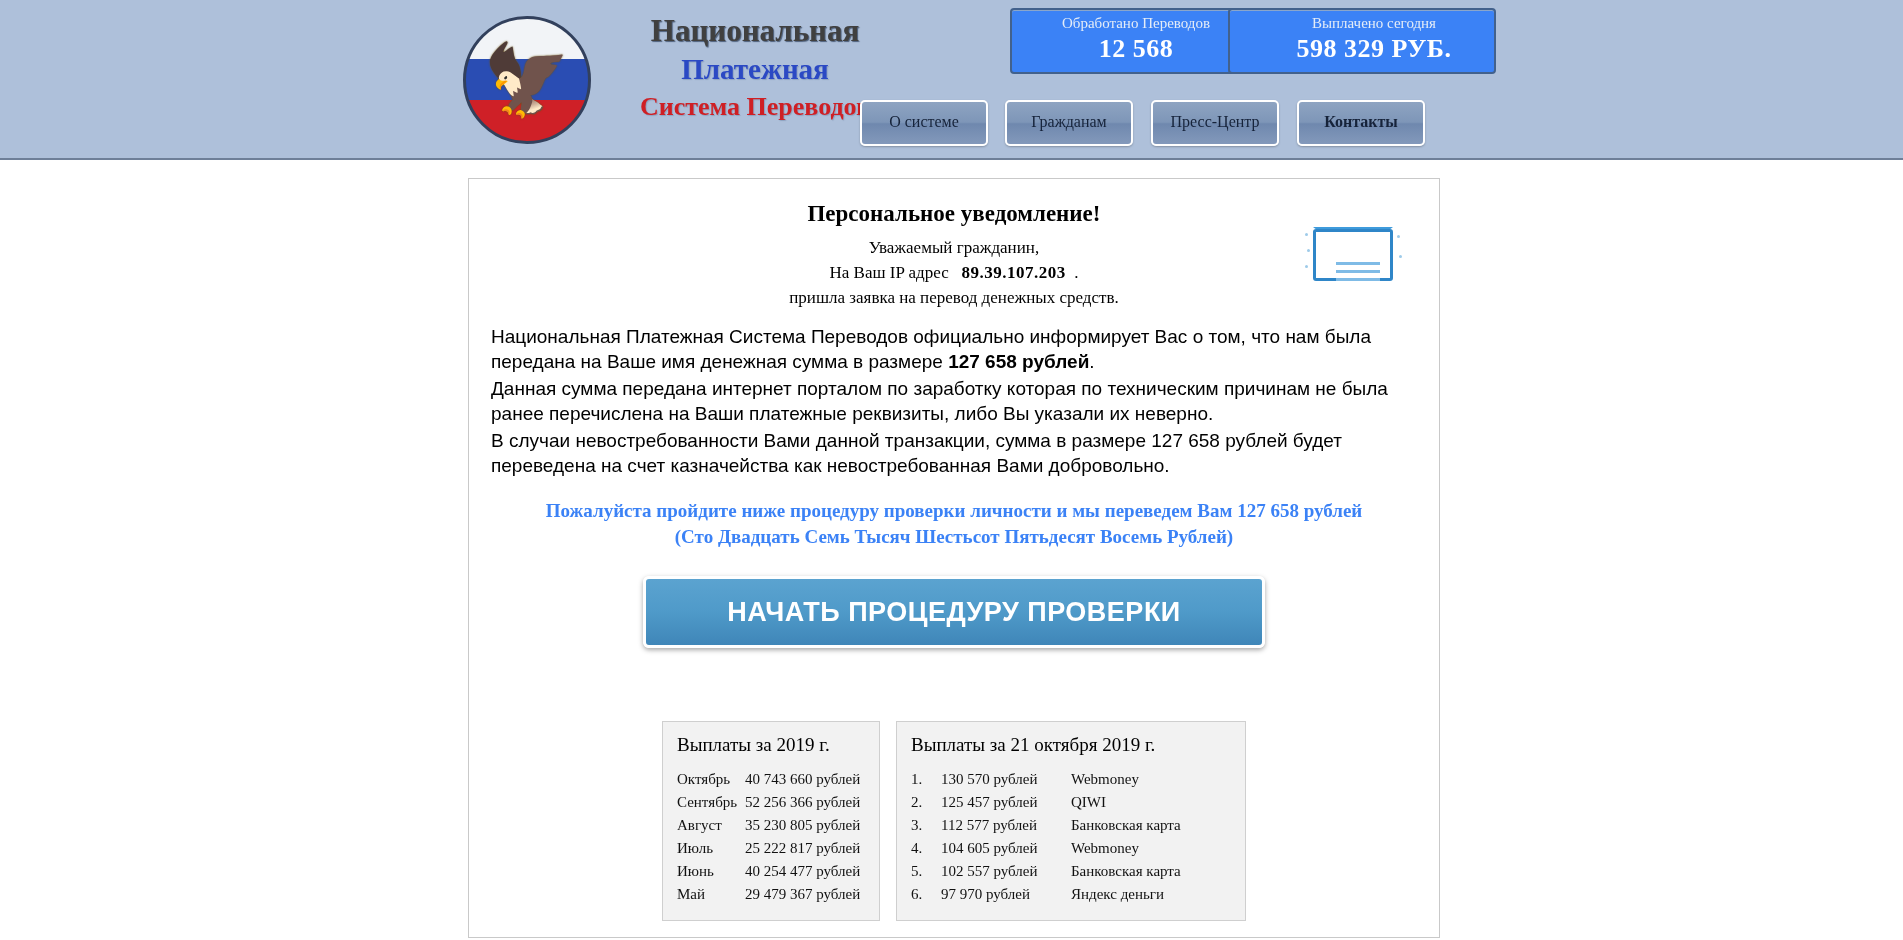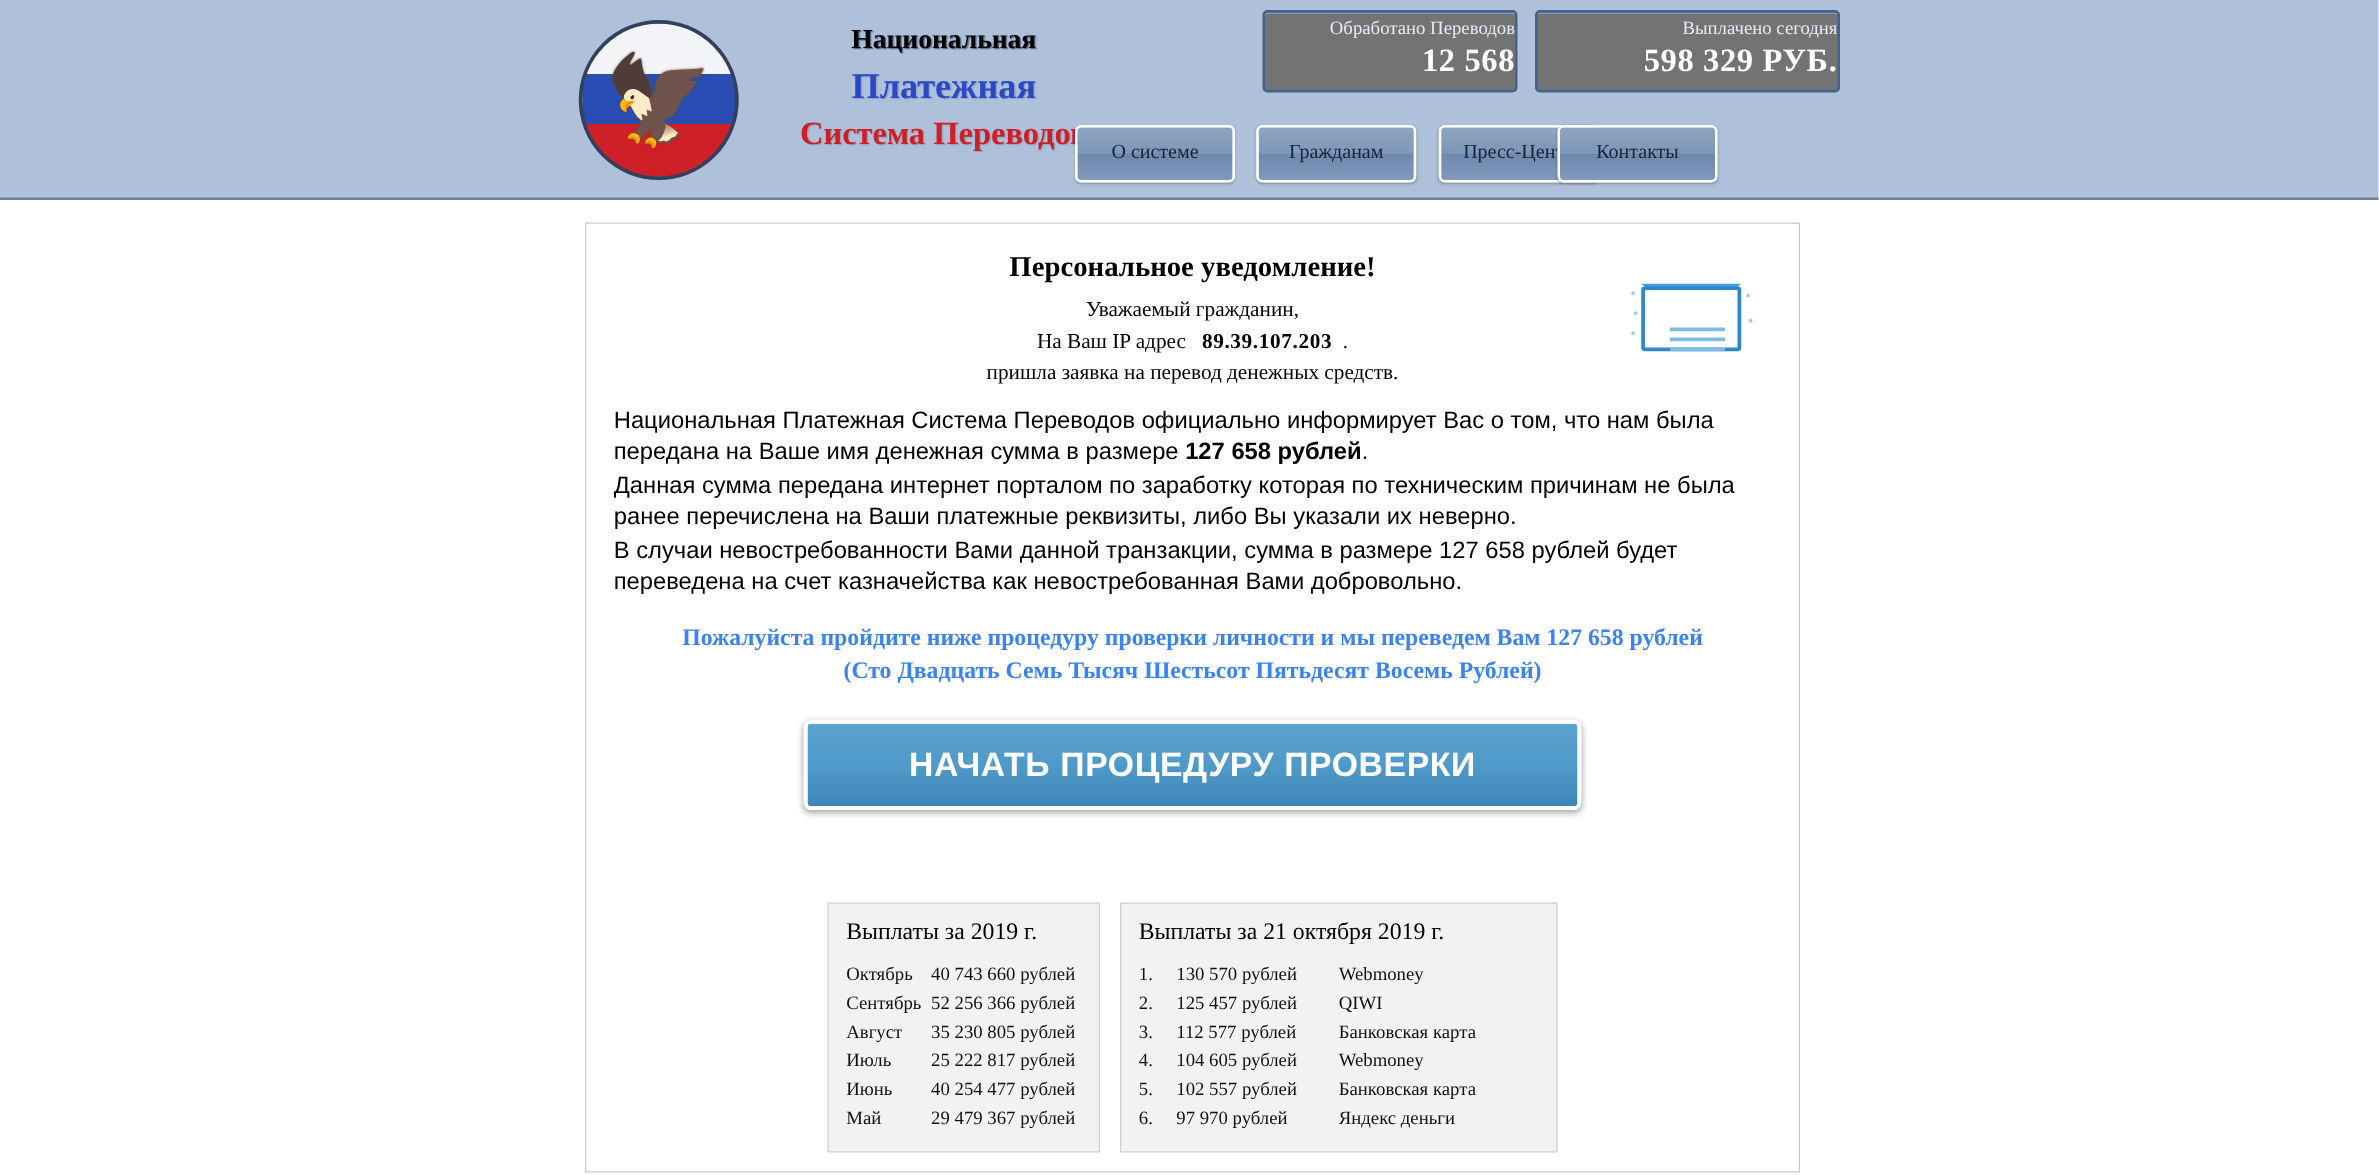--- a/index.html
+++ b/index.html
@@ -67,34 +67,35 @@
   .brand {
     position: absolute;
     left: 625px;
     top: 12px;
     width: 260px;
     text-align: center;
     font-family: "Liberation Serif", serif;
     font-weight: bold;
     line-height: 38px;
   }
-  .brand .l1 { font-size: 22px; color: #000000; text-shadow: 1px 1px 1px #4d5f7b; }
+  .brand .l1 { font-size: 31px; color: #404040; text-shadow: 1px 1px 1px #4d5f7b; }
   .brand .l2 { font-size: 29px; color: #2b49c4; text-shadow: 1px 1px 1px #8ea2c0; }
   .brand .l3 { font-size: 26px; color: #cf1f24; text-shadow: 1px 1px 1px #8ea2c0; }
 
   
   .stat {
     position: absolute;
     top: 8px;
     height: 62px;
-    background: #737373;
+    background: #3b82f6;
     border: 2px solid #42618c;
     border-radius: 4px;
-    text-align: right;
+    text-align: center;
     box-shadow: inset 0 1px 0 #8aa6cb;
+    padding-left: 24px;
   }
   .stat .label {
     display: block;
     margin-top: 5px;
     font-size: 15px;
     color: #e4ecf7;
     font-family: "Liberation Serif", serif;
   }
   .stat .value {
     display: block;
@@ -120,21 +121,21 @@
     font-size: 16px;
     font-family: "Liberation Serif", serif;
     line-height: 40px;
     text-align: center;
     cursor: pointer;
     box-shadow: 0 1px 2px rgba(0,0,0,0.25);
   }
   #nav-about  { left: 860px;  width: 124px; }
   #nav-citizens { left: 1005px; width: 124px; }
   #nav-press  { left: 1151px; width: 124px; }
-  #nav-contacts { left: 1246px; width: 124px; }
+  #nav-contacts { left: 1297px; width: 124px; font-weight: bold; }
 
   
   .panel {
     position: absolute;
     left: 468px;
     top: 178px;
     width: 972px;
     min-height: 760px;
     background: #ffffff;
     border: 1px solid #c9c9c9;

